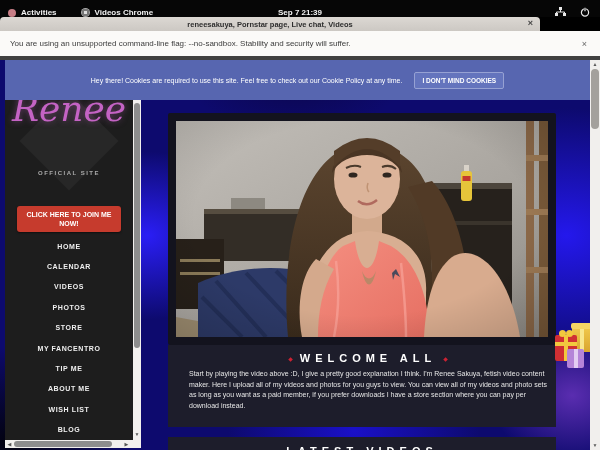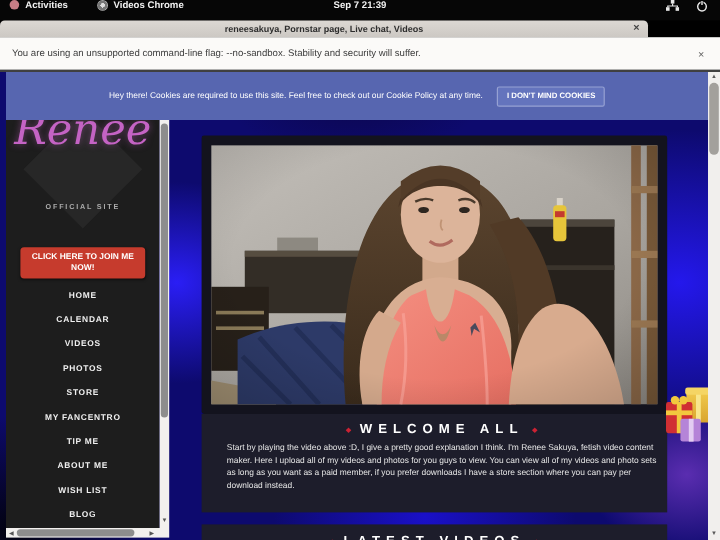--- a/index.html
+++ b/index.html
@@ -2,38 +2,38 @@
 <html><head>
 <meta charset="utf-8">
 <style>
   * { margin:0; padding:0; box-sizing:border-box; }
   html,body { width:600px; height:450px; overflow:hidden; background:#000; }
   body { font-family:"Liberation Sans", sans-serif; }
   #screen { position:relative; width:600px; height:450px; overflow:hidden; background:#000; }
 
   
   .topbar { position:absolute; left:0; top:0; width:600px; height:17px; background:#060606;
-            display:flex; align-items:flex-start; color:#f2f2f2; font-size:8px; font-weight:bold; }
+            display:flex; align-items:flex-end; color:#f2f2f2; font-size:8px; font-weight:bold; }
   .topbar .act-dot { width:8px; height:8px; border-radius:50%; background:#c77e86; margin:0 5px 0 8px; }
   .topbar .chrome-ico { width:9px; height:9px; border-radius:50%; margin:0 5px 0 24px;
             background:radial-gradient(circle at 50% 50%, #ddd 0 28%, #777 30% 60%, #aaa 62% 100%); }
   .topbar .clock { position:absolute; left:0; right:0; text-align:center; pointer-events:none; }
   .topbar .right-icons { margin-left:auto; display:flex; align-items:center; gap:14px; padding-right:10px; }
   .topbar svg { display:block; }
 
   
   .titlebar { position:absolute; left:0; top:17px; width:540px; height:14px;
               background:linear-gradient(#dcd8d3,#ccc8c3); border-radius:4px 4px 0 0;
               display:flex; align-items:center; justify-content:center;
               font-size:7.5px; font-weight:bold; color:#2d2d2d; }
   .titlebar .close { position:absolute; right:7px; top:1px; font-size:9px; color:#444; cursor:pointer; }
 
   
   .infobar { position:absolute; left:0; top:31px; width:600px; height:29px; background:#fbfaf8;
-             border-bottom:2px solid #404040; display:flex; align-items:center;
+             border-bottom:4px solid #404040; display:flex; align-items:center;
              font-size:8px; color:#3c3c3c; padding-left:10px; }
   .infobar .close { position:absolute; right:13px; font-size:9px; color:#666; cursor:pointer; }
 
   
   .viewport { position:absolute; left:0; top:60px; width:600px; height:390px; overflow:hidden; }
   .page-bg { position:absolute; left:0; top:0; width:590px; height:390px; background-color:#0d0a6e;
     background-image:
       radial-gradient(150px 120px at 25% 45%, #2a1ef5 0%, rgba(42,30,245,0) 70%),
       radial-gradient(220px 170px at 96% 45%, #2418ec 0%, rgba(36,24,236,0) 75%),
       radial-gradient(180px 150px at 60% 95%, #1a10c8 0%, rgba(26,16,200,0) 70%),

